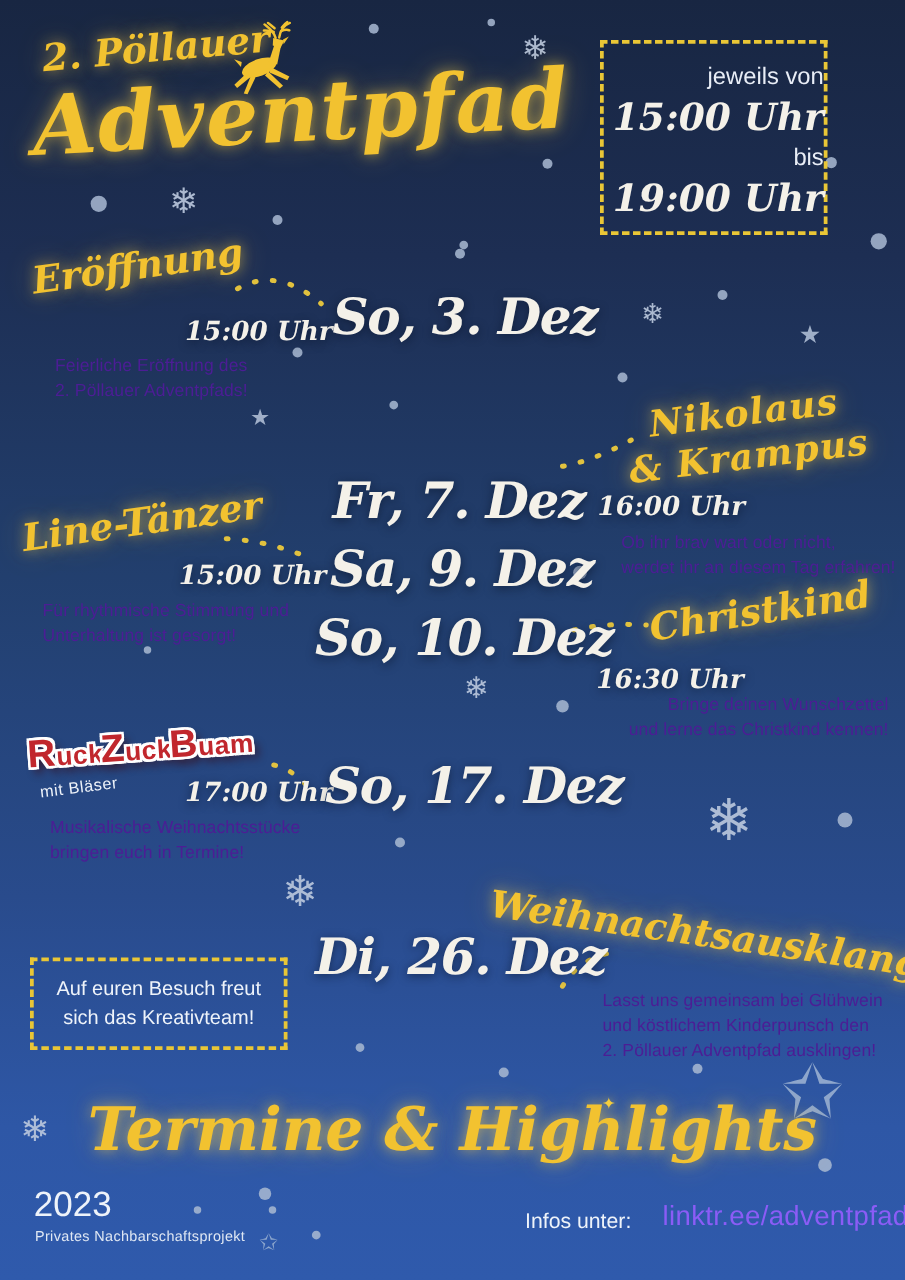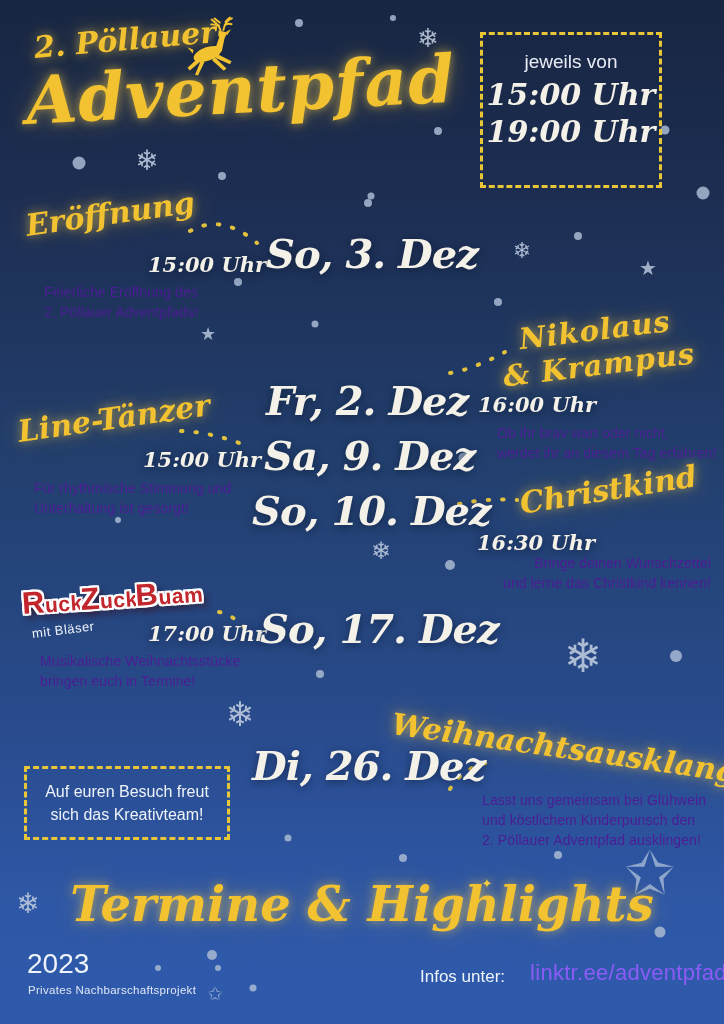--- a/index.html
+++ b/index.html
@@ -17,21 +17,21 @@
   }
   .white-script { color:#f4f1e9; text-shadow:0 2px 8px rgba(8,16,35,.55); }
   .date-label { font-size:40px; letter-spacing:-1px; white-space:nowrap; }
   .time-label { font-size:21px; white-space:nowrap; }
   .ev-name { font-size:30px; white-space:nowrap; transform-origin:left center; }
   .desc {
     font-size:14px; line-height:1.42; color:#4c1d95;
     white-space:pre-line; letter-spacing:.1px;
   }
   .dashed-box { border:3px dashed #e9c636; }
-  .time-box { left:480px; top:32px; width:182px; height:156px; text-align:center; padding-top:13px; }
+  .time-box { left:480px; top:32px; width:182px; height:156px; text-align:right; padding-top:13px; }
   .time-box .tb-small { color:#e8edf6; font-size:19px; line-height:1.45; }
   .time-box .tb-time { font-size:30px; color:#f4f1e9; line-height:1.25; }
   .note-box { left:24px; top:766px; width:206px; padding:11px 4px; text-align:center;
               color:#eef3fa; font-size:16px; line-height:1.45; white-space:pre-line; }
   .deco { position:absolute; transform:translate(-50%,-50%); line-height:1; pointer-events:none; }
   .deco.dot { background:#a9bad2; border-radius:50%; opacity:.85; }
   .deco.snowflake { color:#bcc9de; opacity:.9; }
   .deco.star { color:#aebdd4; opacity:.9; }
   .deco.star-outline { color:#9fb5d4; opacity:.85; }
   .deco.sparkle { color:#f5ce3e; text-shadow:0 0 8px rgba(248,205,70,.7); }
@@ -133,36 +133,37 @@
       <path d="M50 6 C52 4 53 3 55 2"></path>
     </g>
   </svg>
 </span>
 
 <div class="abs script yellow-script" style="left:26px;top:62px;font-size:66px;letter-spacing:1px;transform:rotate(-3deg);transform-origin:left center;">Adventpfad</div>
 
 <div class="abs dashed-box time-box">
   <div class="tb-small">jeweils von</div>
   <div class="script tb-time">15:00 Uhr</div>
+  <div class="tb-small">bis</div>
   <div class="script tb-time">19:00 Uhr</div>
 </div>
 
 <div class="abs script yellow-script ev-name" style="left:26px;top:208px;transform:rotate(-8deg);">Eröffnung</div>
 <div class="abs script white-script time-label" style="left:148px;top:252px;">15:00 Uhr</div>
 <div class="abs script white-script date-label" style="left:266px;top:230px;">So, 3. Dez</div>
 <div class="abs desc" style="left:44px;top:283px;">Feierliche  Eröffnung des
 2. Pöllauer Adventpfads!</div>
 
 <div class="abs script yellow-script" style="left:497px;top:313px;width:200px;font-size:29px;letter-spacing:1px;text-align:center;white-space:pre-line;transform:rotate(-7deg);line-height:1.2;">Nikolaus
 &amp; Krampus</div>
 <div class="abs script white-script time-label" style="left:478px;top:392px;">16:00 Uhr</div>
 <div class="abs desc" style="left:497px;top:424px;">Ob ihr brav wart oder nicht,
 werdet ihr an diesem Tag erfahren!</div>
 
-<div class="abs script white-script date-label" style="left:266px;top:377px;">Fr, 2. Dez</div>
+<div class="abs script white-script date-label" style="left:266px;top:377px;">Fr, 7. Dez</div>
 <div class="abs script white-script date-label" style="left:264px;top:432px;">Sa, 9. Dez</div>
 <div class="abs script white-script date-label" style="left:252px;top:487px;">So, 10. Dez</div>
 
 <div class="abs script yellow-script ev-name" style="left:18px;top:414px;transform:rotate(-8deg);">Line-Tänzer</div>
 <div class="abs script white-script time-label" style="left:143px;top:447px;">15:00 Uhr</div>
 <div class="abs desc" style="left:34px;top:479px;">Für rhythmische Stimmung und
 Unterhaltung ist gesorgt!</div>
 
 <div class="abs script yellow-script ev-name" style="left:520px;top:486px;transform:rotate(-9deg);">Christkind</div>
 <div class="abs script white-script time-label" style="left:477px;top:530px;text-align:center;">16:30 Uhr</div>

